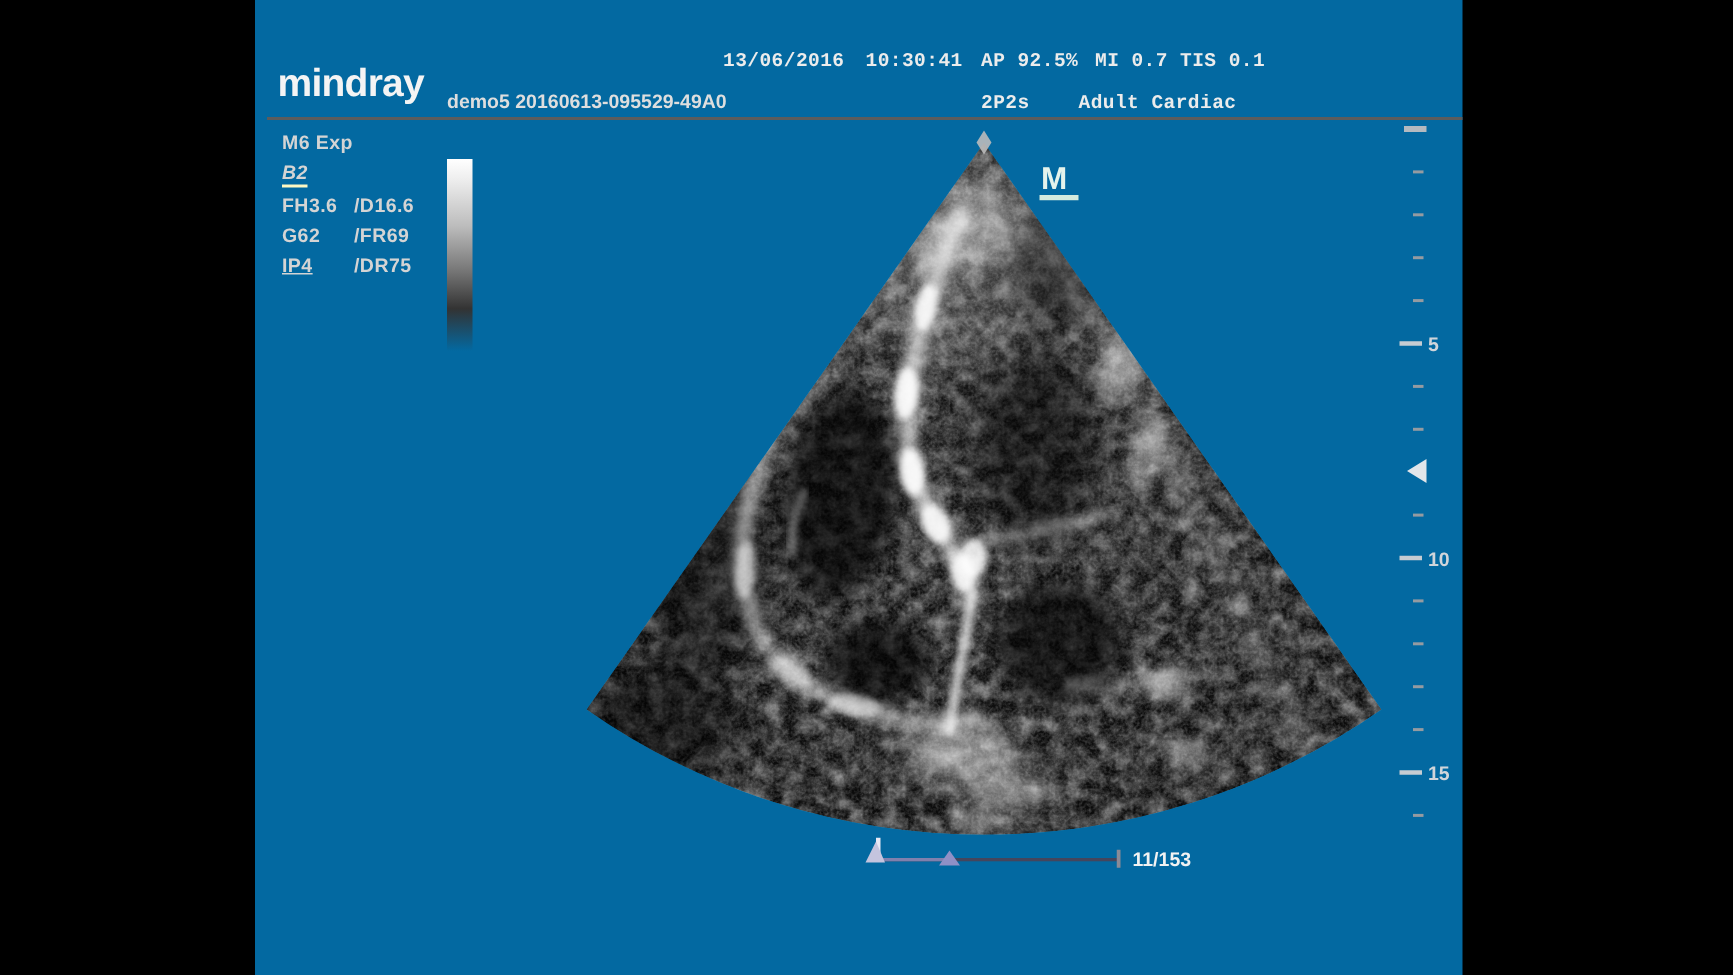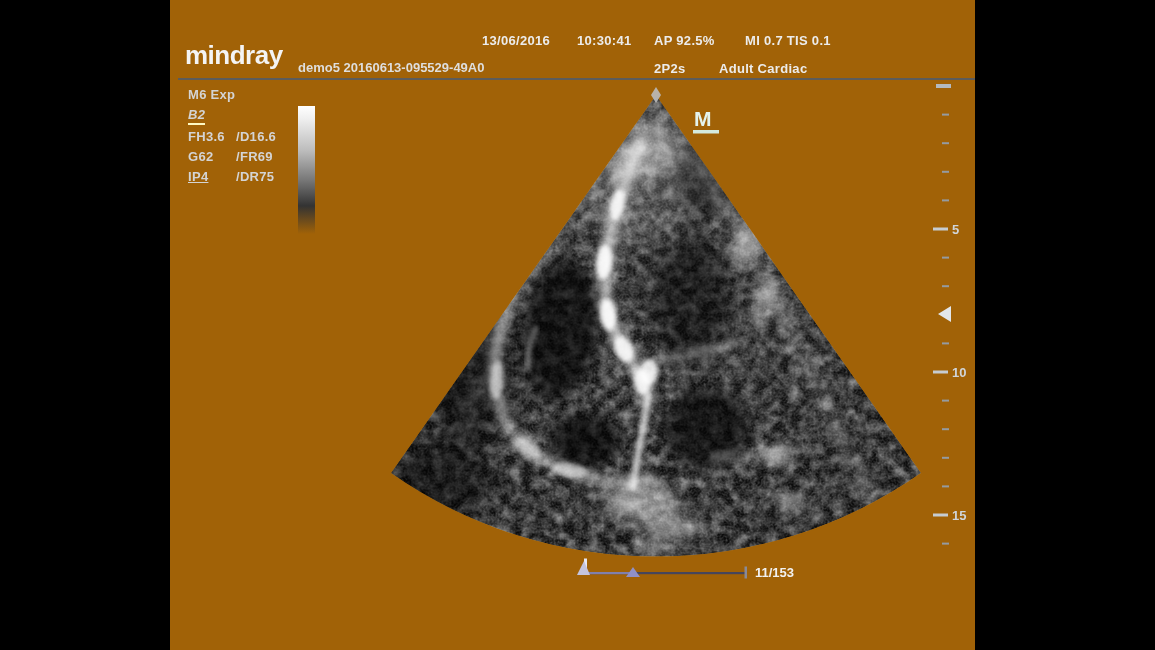--- a/index.html
+++ b/index.html
@@ -1,20 +1,20 @@
 <!DOCTYPE html>
 <html><head>
 <meta charset="utf-8">
 <style>
   html,body{margin:0;padding:0;background:#000;}
   #stage{position:relative;width:1155px;height:650px;background:#000;overflow:hidden;
          font-family:"Liberation Sans",sans-serif;}
-  #screen{position:absolute;left:170px;top:0;width:805px;height:650px;background:#a16207;}
+  #screen{position:absolute;left:170px;top:0;width:805px;height:650px;background:#0369a1;}
   .abs{position:absolute;white-space:nowrap;}
-  .hdr{font-size:13px;font-weight:bold;color:#ececec;letter-spacing:.3px;}
+  .hdr{font-size:13px;font-weight:bold;color:#ececec;letter-spacing:.3px;font-family:Liberation Mono, monospace;}
   .brand{font-size:26px;font-weight:bold;color:#f4f4f4;letter-spacing:-.5px;}
   .exam{font-size:13px;font-weight:bold;color:#dedede;letter-spacing:0;}
   .sep{position:absolute;left:8px;top:78px;width:797px;height:2px;background:#5c5c5c;}
   .info{font-size:13px;font-weight:bold;color:#d4d4d4;letter-spacing:.3px;}
   .b2u{border-bottom:2px solid #fef9c3;padding-bottom:1px;font-style:italic;}
   .graybar{position:absolute;left:128px;top:106px;width:17px;height:128px;
            background:linear-gradient(#ffffff 0%,#efefef 10%,#bcbcbc 35%,#777 58%,#333 78%,rgba(10,10,10,0) 100%);}
   .frame{font-size:13px;font-weight:bold;color:#f2f2f2;}
   svg{position:absolute;left:0;top:0;}
   svg text{font-family:"Liberation Sans",sans-serif;}
@@ -23,21 +23,21 @@
 <body>
 
 <div id="stage">
   <div id="screen">
 
     <div class="abs brand" style="left:15px;top:40px;">mindray</div>
     <div class="abs exam" style="left:116px;top:60px;margin-left:12px;">demo5 20160613-095529-49A0</div>
     <div class="abs hdr" style="left:312px;top:33px;">13/06/2016</div>
     <div class="abs hdr" style="left:407px;top:33px;">10:30:41</div>
     <div class="abs hdr" style="left:484px;top:33px;">AP 92.5%</div>
-    <div class="abs hdr" style="left:547px;top:33px;padding-left:28px;">MI 0.7 TIS 0.1</div>
+    <div class="abs hdr" style="left:532px;top:33px;padding-left:28px;">MI 0.7 TIS 0.1</div>
     <div class="abs hdr" style="left:484px;top:61px;">2P2s</div>
     <div class="abs hdr" style="left:549px;top:61px;">Adult Cardiac</div>
     <div class="sep"></div>
 
     <div class="abs info" style="left:18px;top:87px;">M6 Exp</div>
     <div class="abs info" style="left:18px;top:107px;"><span class="b2u">B2</span></div>
     <div class="abs info" style="left:18px;top:129px;">FH3.6</div>
     <div class="abs info" style="left:66px;top:129px;">/D16.6</div>
     <div class="abs info" style="left:18px;top:149px;">G62</div>
     <div class="abs info" style="left:66px;top:149px;">/FR69</div>

